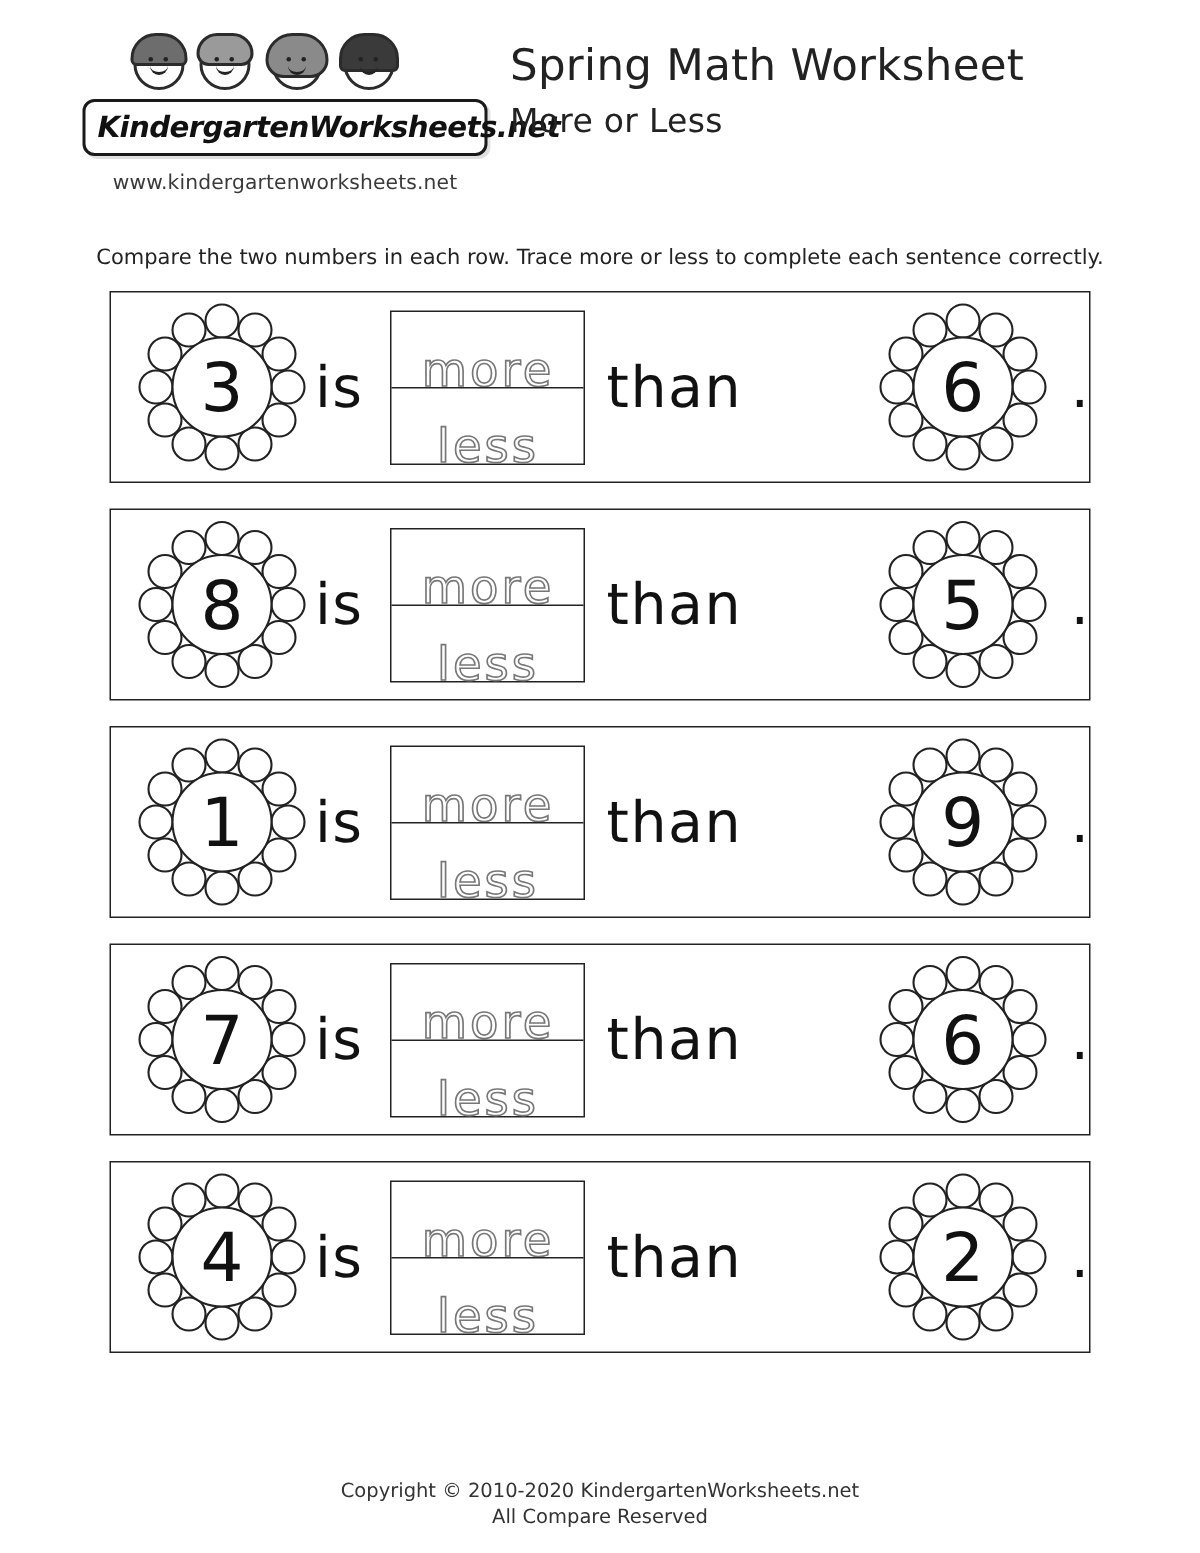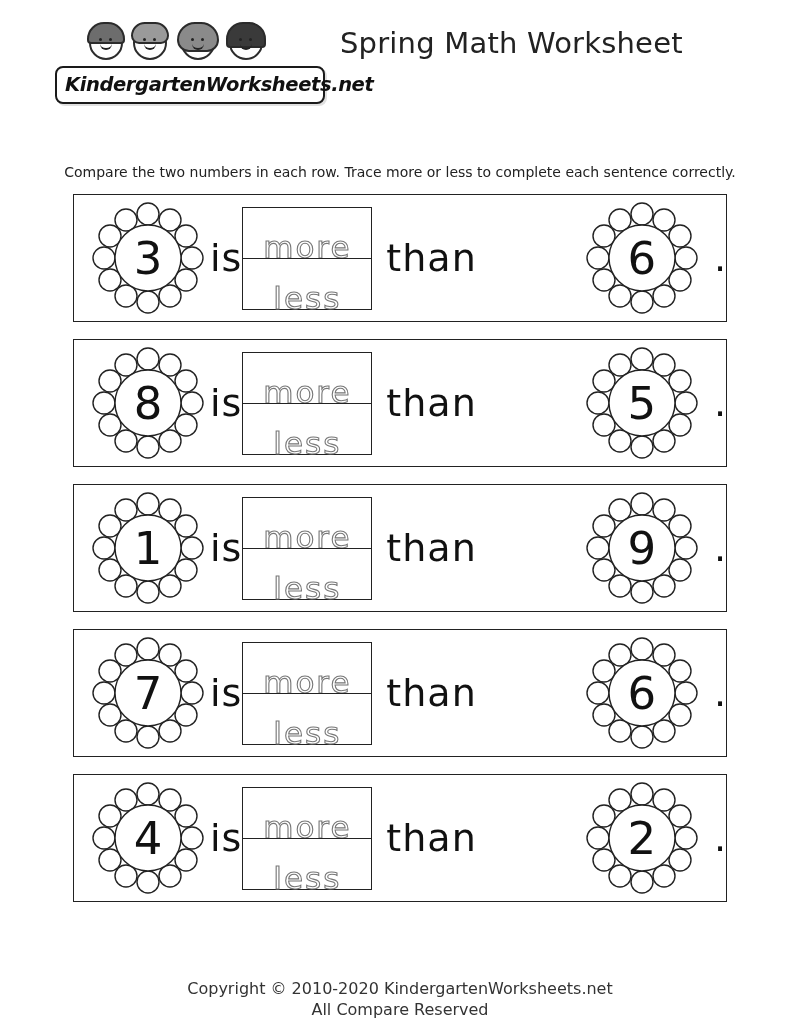--- a/index.html
+++ b/index.html
@@ -182,21 +182,21 @@
     font-size: 45px;
     color: #111;
     font-family: "DejaVu Sans", sans-serif;
   }
   .word {
     font-size: 38px;
     color: #111;
     letter-spacing: 1px;
     white-space: nowrap;
   }
-  .word.is { margin-left: 6px; margin-right: 0; }
+  .word.is { margin-left: 6px; margin-right: 18px; }
   .word.than { margin-left: 14px; margin-right: 2px; }
   .period {
     font-size: 38px;
     color: #111;
     margin-left: 6px;
   }
   .choicebox {
     width: 128px;
     border: 1.3px solid #222;
     display: flex;
@@ -223,21 +223,21 @@
     -webkit-text-stroke: 1.1px #777;
   }
   .flower.right { margin-left: auto; margin-right: 10px; }
 
   
   .footer {
     position: absolute;
     left: 0; right: 0;
     bottom: 14px;
     text-align: center;
-    font-size: 16px;
+    font-size: 13px;
     color: #333;
     line-height: 1.35;
   }
 </style>
 </head>
 <body>
 
 <div class="header">
 
   <div class="logo-block">
@@ -267,24 +267,26 @@
         <div class="head"></div>
           <div class="hair"></div>
         <div class="eye l"></div>
           <div class="eye r"></div>
           <div class="smile"></div>
       </div>
     </div>
     <div class="logo-bar">
       <div class="logo-text">KindergartenWorksheets.net</div>
     </div>
+    <div class="site-url">www.kindergartenworksheets.net</div>
   </div>
 
   <div class="title-block">
     <div class="wk-title">Spring Math Worksheet</div>
+    <div class="wk-subtitle">More or Less</div>
   </div>
 
 </div>
 
 <div class="instructions">Compare the two numbers in each row. Trace more or less to complete each sentence correctly.</div>
 
 <div class="rows">
 
   <div class="prow">
     <div class="flower">

